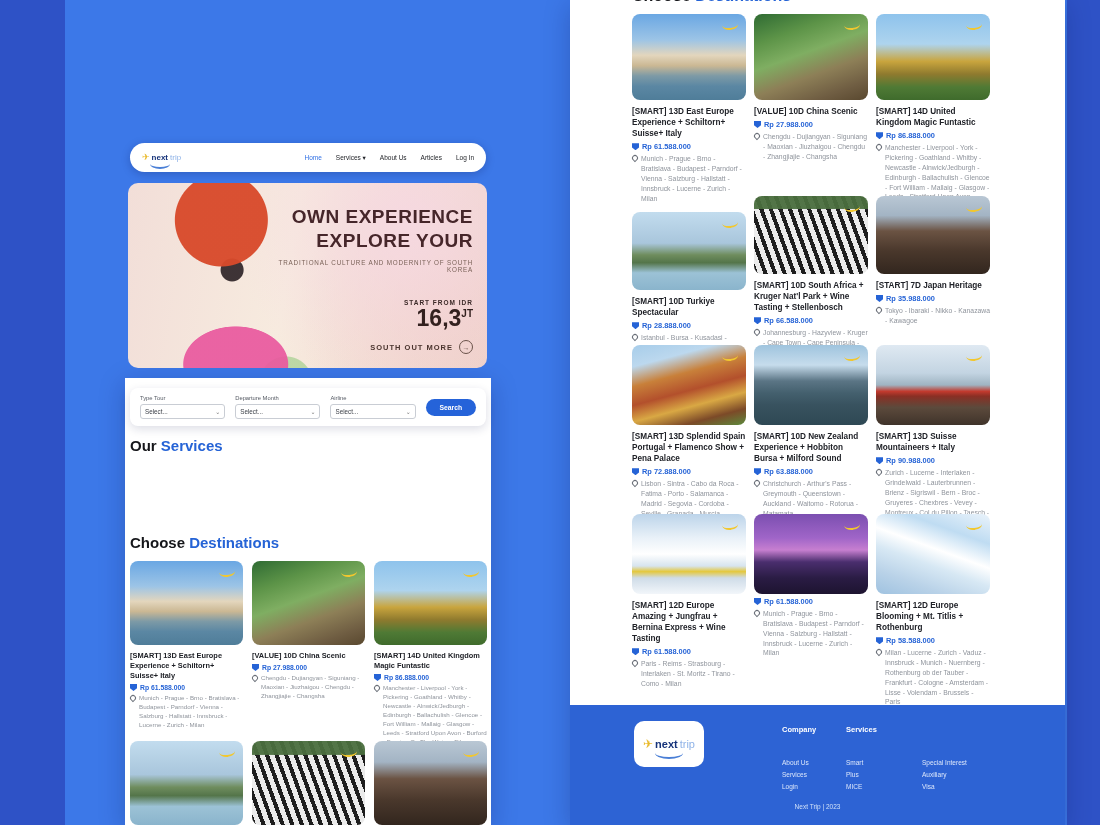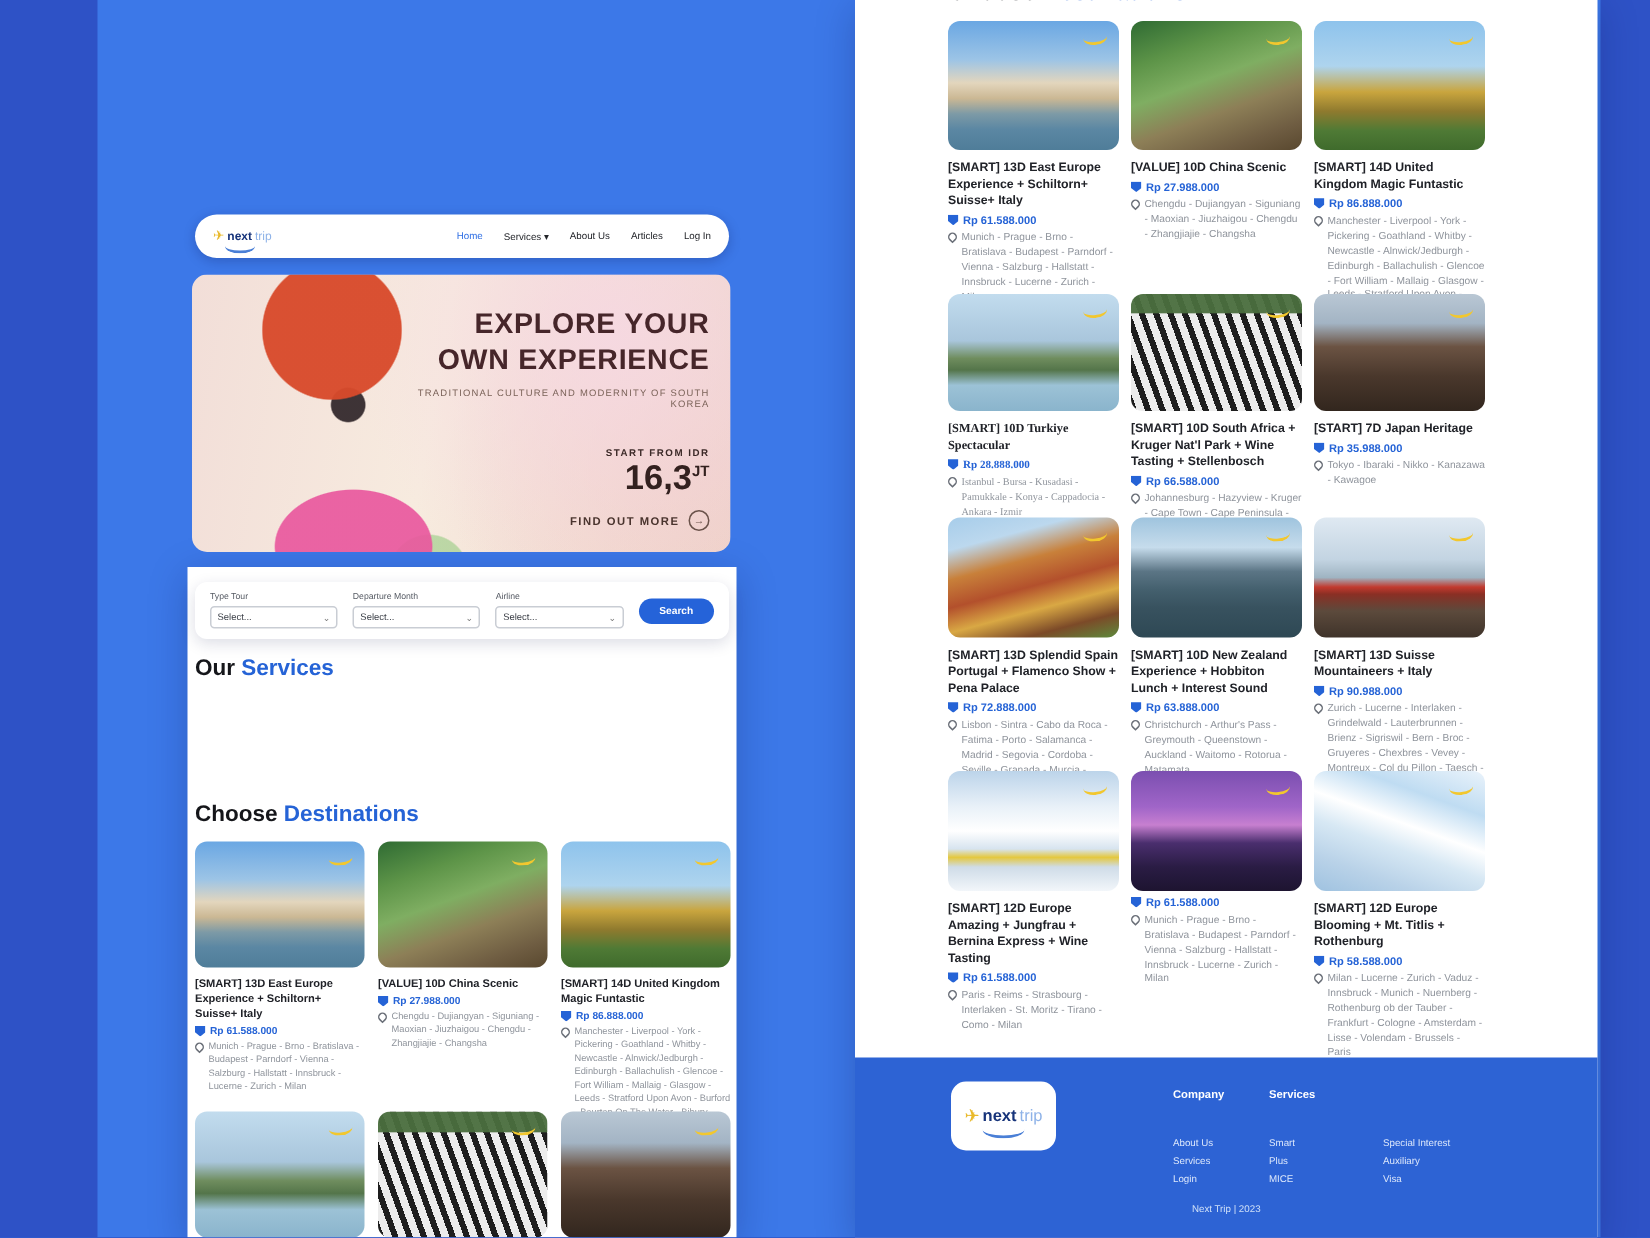--- a/index.html
+++ b/index.html
@@ -142,28 +142,28 @@
           <span class="nav-link active">Home</span>
           <span class="nav-link">Services ▾</span>
           <span class="nav-link">About Us</span>
           <span class="nav-link">Articles</span>
           <span class="nav-link">Log In</span>
         </div>
     </div>
 
     <div id="hero">
       <div id="hero-text">
+        <div class="hero-title">OWN EXPERIENCE</div>
         <div class="hero-title">EXPLORE YOUR</div>
-        <div class="hero-title">OWN EXPERIENCE</div>
         <div class="hero-sub">TRADITIONAL CULTURE AND MODERNITY OF SOUTH KOREA</div>
         <div class="hero-start">START FROM IDR</div>
         <div class="hero-price"><span>16,3</span><sup>JT</sup></div>
       </div>
       <div id="hero-cta">
-        <span class="cta-label">FIND OUT MORE</span>
+        <span class="cta-label">SOUTH OUT MORE</span>
         <span class="cta-circle">→</span>
       </div>
     </div>
 
     <div id="search-card">
         <div class="field">
           <div class="flabel">Type Tour</div>
           <div class="select">
             <span>Select...</span>
             <span class="chev">⌄</span>
@@ -276,21 +276,21 @@
           <div class="card-title">[SMART] 14D United Kingdom Magic Funtastic</div>
           <div class="card-price">
             <span class="tag-i"></span>
             <span>Rp 86.888.000</span>
           </div>
           <div class="card-loc">
             <span class="pin-i"></span>
             <span>Manchester - Liverpool - York - Pickering - Goathland - Whitby - Newcastle - Alnwick/Jedburgh - Edinburgh - Ballachulish - Glencoe - Fort William - Mallaig - Glasgow - Leeds - Stratford Upon Avon - Burford - Bourton On The Water - Bibury - Bath - London - Bicester - Leavesden</span>
           </div>
         </div>
-        <div class="card v-right" style="left: 62px; top: 196px; width: 114px; font-family: Liberation Serif, serif;">
+        <div class="card v-right" style="left: 62px; top: 212px; width: 114px;">
           <div class="card-img img-turkiye" style="height: 78px;"></div>
           <div class="card-title">[SMART] 10D Turkiye Spectacular</div>
           <div class="card-price">
             <span class="tag-i"></span>
             <span>Rp 28.888.000</span>
           </div>
           <div class="card-loc">
             <span class="pin-i"></span>
             <span>Istanbul - Bursa - Kusadasi - Pamukkale - Konya - Cappadocia - Ankara - Izmir</span>
           </div>
@@ -326,21 +326,21 @@
             <span class="tag-i"></span>
             <span>Rp 72.888.000</span>
           </div>
           <div class="card-loc">
             <span class="pin-i"></span>
             <span>Lisbon - Sintra - Cabo da Roca - Fatima - Porto - Salamanca - Madrid - Segovia - Cordoba - Seville - Granada - Murcia - Valencia - Barcelona - Girona</span>
           </div>
         </div>
         <div class="card v-right" style="left: 184px; top: 345px; width: 114px;">
           <div class="card-img img-nz" style="height: 80px;"></div>
-          <div class="card-title">[SMART] 10D New Zealand Experience + Hobbiton Lunch + Interest Sound</div>
+          <div class="card-title">[SMART] 10D New Zealand Experience + Hobbiton Bursa + Milford Sound</div>
           <div class="card-price">
             <span class="tag-i"></span>
             <span>Rp 63.888.000</span>
           </div>
           <div class="card-loc">
             <span class="pin-i"></span>
             <span>Christchurch - Arthur's Pass - Greymouth - Queenstown - Auckland - Waitomo - Rotorua - Matamata</span>
           </div>
         </div>
         <div class="card v-right" style="left: 306px; top: 345px; width: 114px;">

